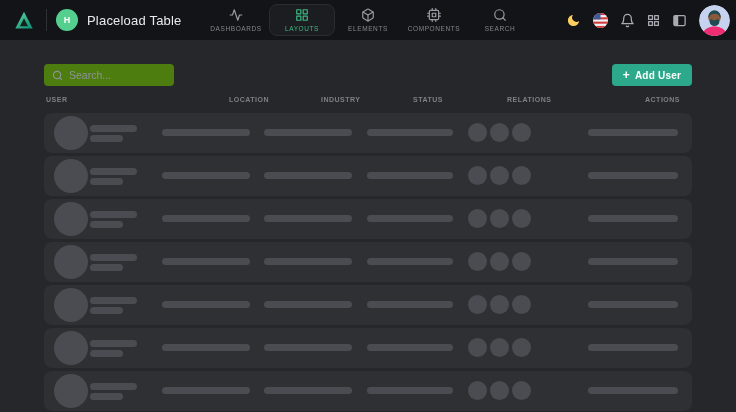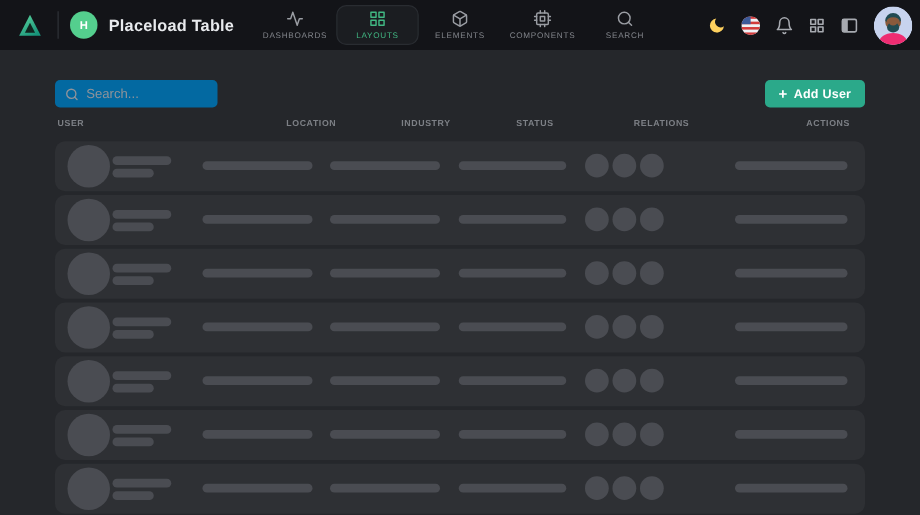--- a/index.html
+++ b/index.html
@@ -20,21 +20,21 @@
 
   
   .navbar{height:40px;background:var(--navbar-bg,#131418);display:flex;align-items:center;
     padding:0 6px 0 13px;position:relative;}
   .brand{display:flex;align-items:center;}
   .logo svg{width:22px;height:23px;display:block}
   .brand-divider{width:1px;height:22px;background:#2e3136;margin-left:11px}
   .h-avatar{width:22px;height:22px;border-radius:50%;background:var(--h-avatar-green,#54cf8e);
     color:#fff;font-size:9px;font-weight:bold;display:flex;align-items:center;justify-content:center;
     margin-left:9px;}
-  .title{margin-left:9px;font-size:13px;font-weight:700;color:var(--title-text,#e8eaed);letter-spacing:.2px}
+  .title{margin-left:9px;font-size:13px;font-weight:400;color:var(--title-text,#e8eaed);letter-spacing:.2px}
 
   .nav-center{position:absolute;left:50%;top:0;transform:translateX(-50%);height:40px;
     display:flex;align-items:center;}
   .nav-item{width:66px;height:32px;display:flex;flex-direction:column;align-items:center;
     justify-content:center;gap:3px;color:#9a9da3;text-decoration:none;border-radius:8px;
     border:1px solid transparent;cursor:pointer;}
   .nav-item .nav-icon{color:#9a9da3;display:flex}
   .nav-item .nav-icon svg{width:14px;height:14px;display:block}
   .nav-label{font-size:6.5px;letter-spacing:.6px;color:#83868c;}
   .nav-item.active{background:#1b1d21;border-color:#292c31;}
@@ -43,21 +43,21 @@
 
   .nav-right{margin-left:auto;display:flex;align-items:center;gap:12px;}
   .icon-btn{display:flex;align-items:center;color:#a7aab0;cursor:pointer}
   .icon-btn svg{display:block}
   .user-avatar{width:31px;height:31px;border-radius:50%;overflow:hidden;cursor:pointer}
   .user-avatar svg{display:block}
 
   
   .content{padding:24px 44px 0;}
   .toolbar{display:flex;align-items:center;justify-content:space-between;height:22px;}
-  .search-box{width:130px;height:22px;background:#0369a1;border-radius:4px;display:flex;
+  .search-box{width:130px;height:22px;background:#4d7c0f;border-radius:4px;display:flex;
     align-items:center;padding:0 8px;gap:6px;}
   .search-box svg{width:11px;height:11px;color:#8f939a;flex:none}
   .search-box input{background:none;border:none;outline:none;color:#c6c9ce;font-size:10.5px;
     width:100%;font-family:inherit;padding:0}
   .search-box input::placeholder{color:#8f939a;opacity:1}
   .add-user{height:22px;padding:0 11px;background:var(--button-green,#2ba98a);border:none;
     border-radius:4px;color:#fff;font-size:10px;font-weight:600;display:flex;align-items:center;
     gap:5px;font-family:inherit;letter-spacing:.2px;cursor:pointer}
   .add-user .plus{font-size:12px;font-weight:700;line-height:1;margin-top:-1px}
 

